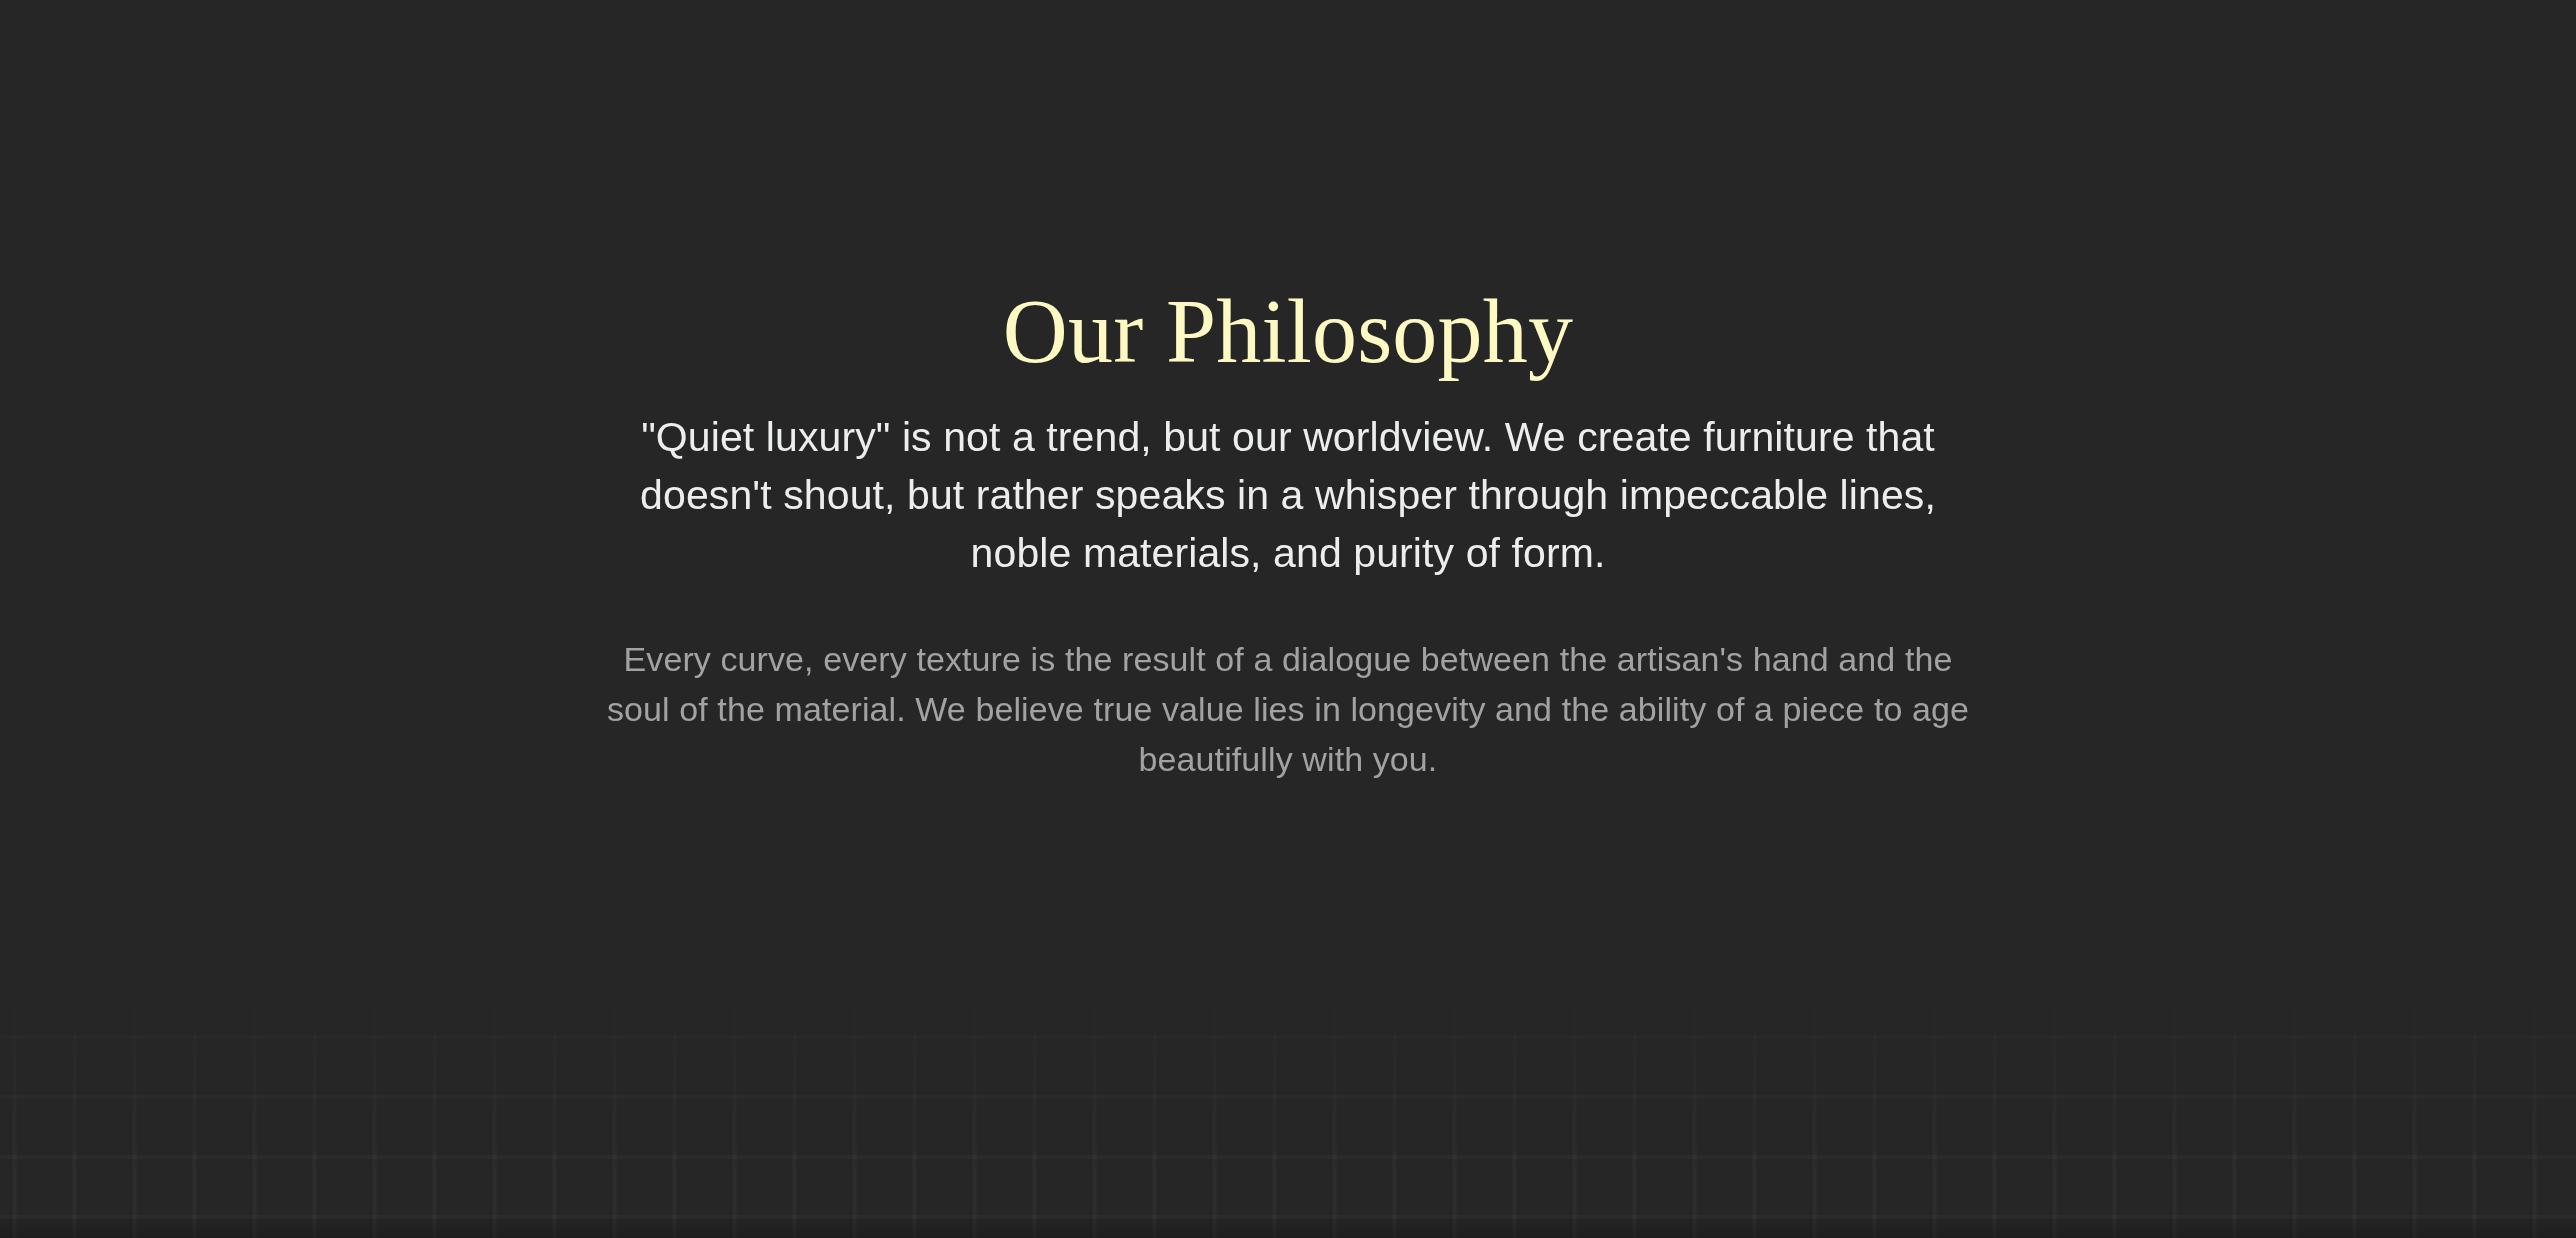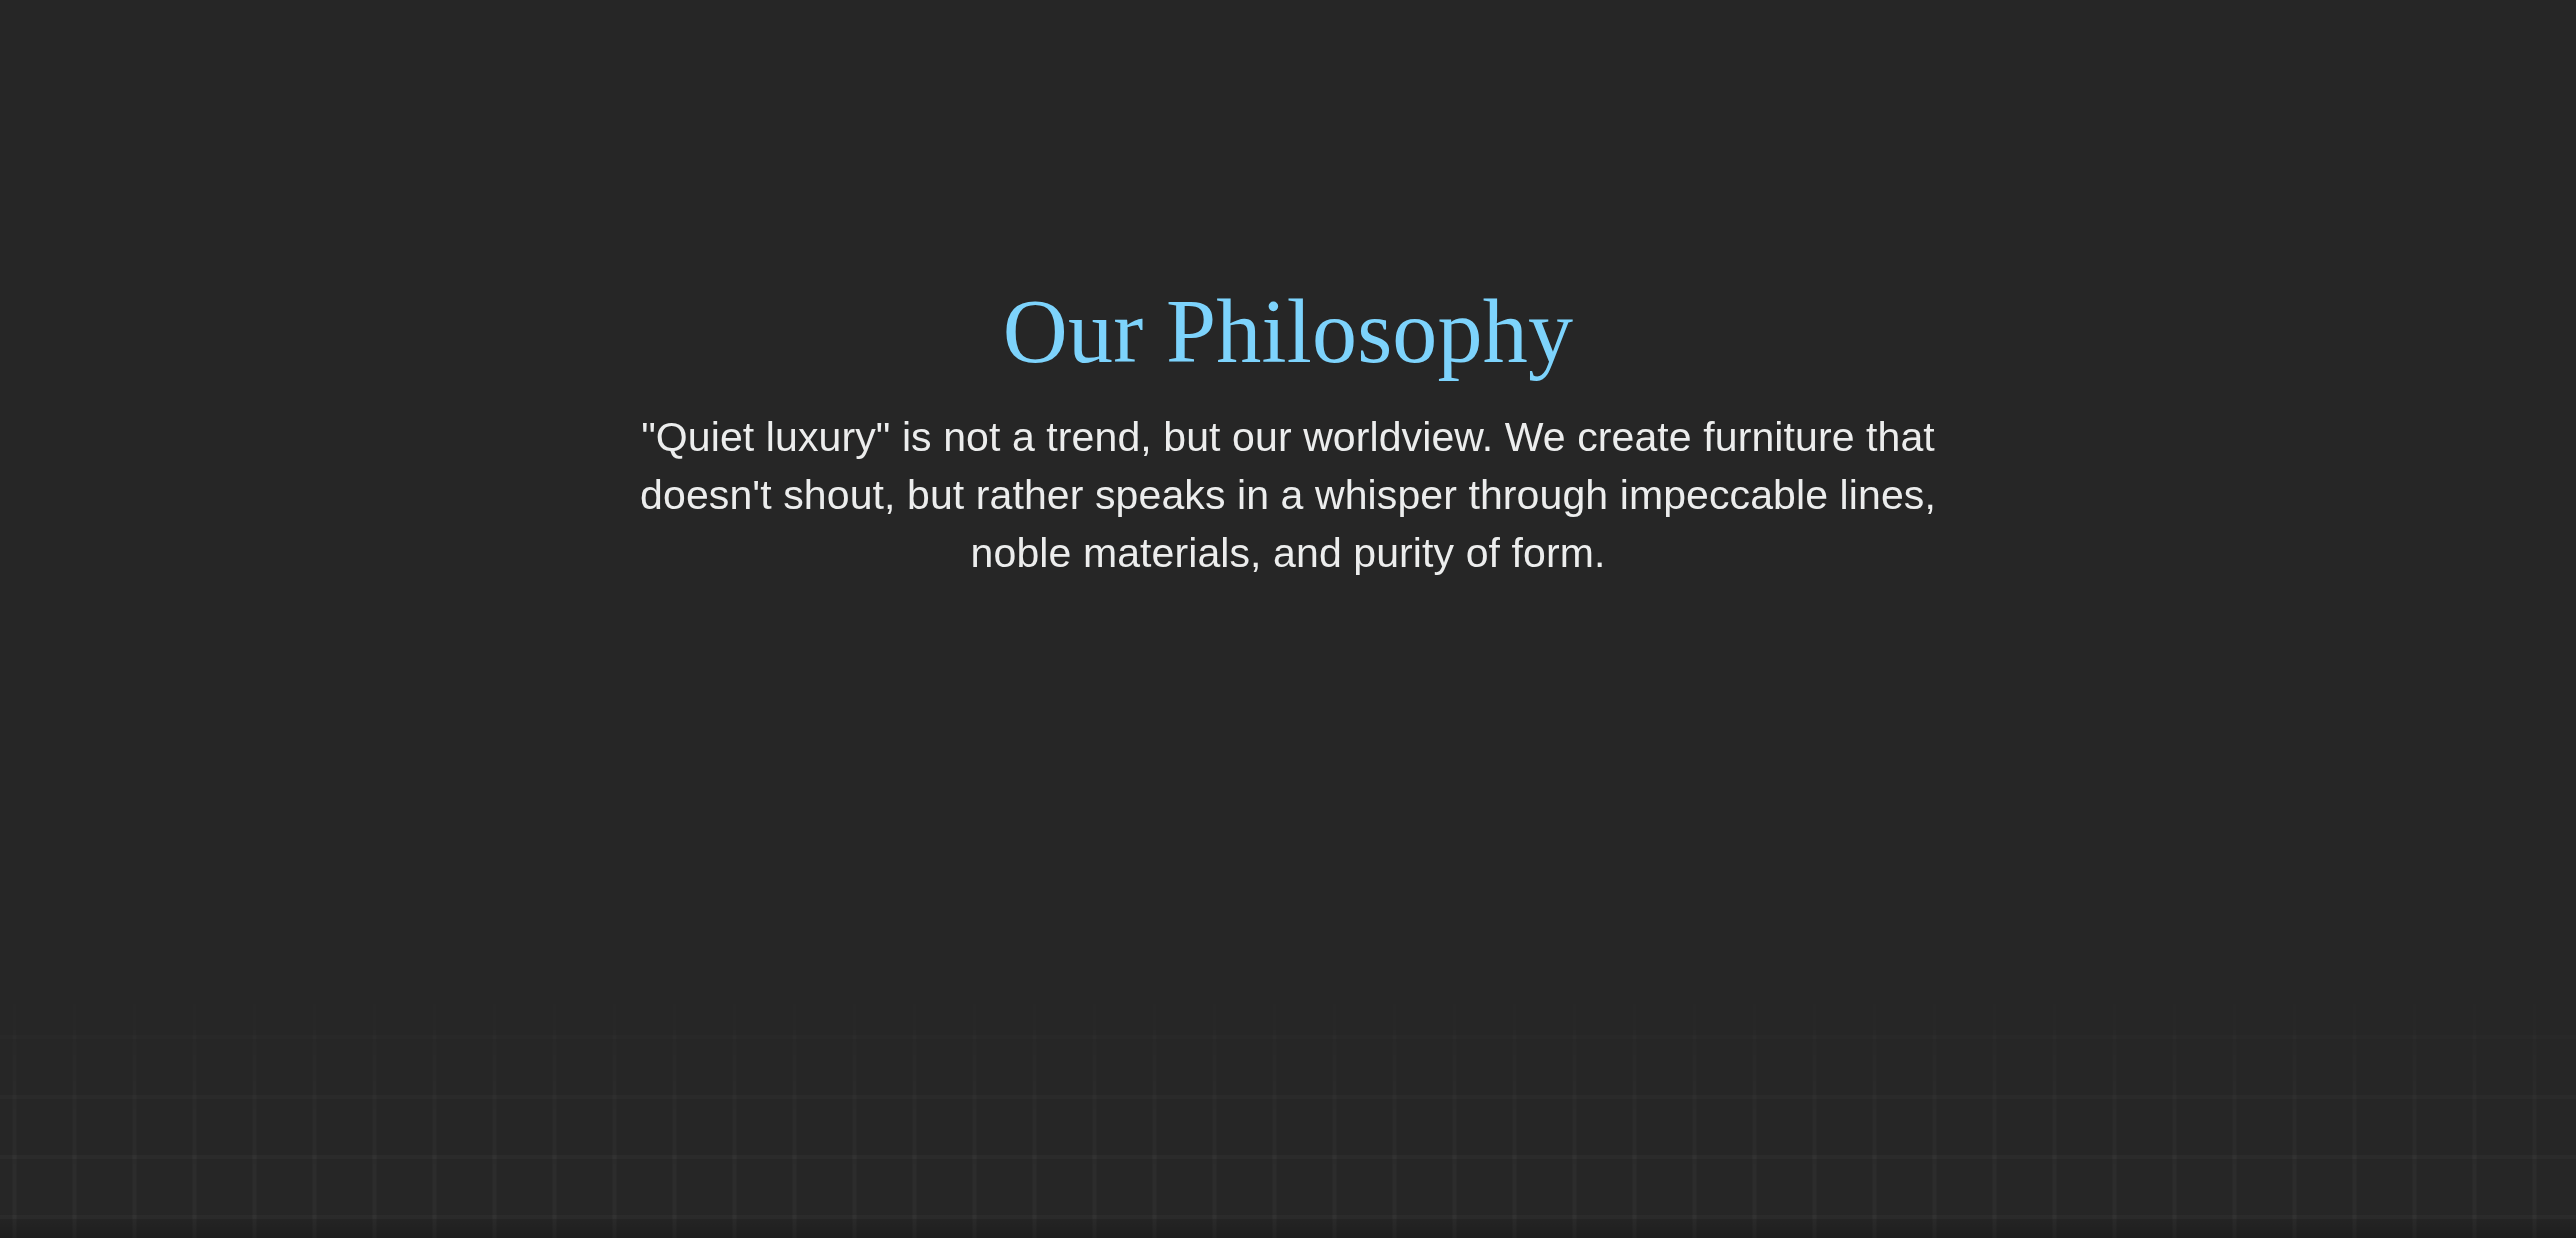--- a/index.html
+++ b/index.html
@@ -77,21 +77,21 @@
     text-align: center;
     padding-top: 285px;
   }
 
   #philosophy-heading {
     font-family: "Liberation Serif", "DejaVu Serif", serif;
     font-size: 90px;
     line-height: 1.04;
     font-weight: 400;
     letter-spacing: 0.2px;
-    color: #7dd3fc;
+    color: #fef9c3;
   }
 
   #philosophy-lead {
     margin-top: 29.5px;
     max-width: 1307px;
     font-size: 41px;
     line-height: 58px;
     font-weight: 400;
     letter-spacing: 0.1px;
     color: #eceded;
@@ -115,16 +115,17 @@
   <div id="pattern-overlay"></div>
 
   <div id="bottom-shade"></div>
 
   <div id="philosophy-content">
 
     <h1 id="philosophy-heading">Our Philosophy</h1>
 
     <p id="philosophy-lead">"Quiet luxury" is not a trend, but our worldview. We create furniture that doesn't shout, but rather speaks in a whisper through impeccable lines, noble materials, and purity of form.</p>
 
+    <p id="philosophy-support">Every curve, every texture is the result of a dialogue between the artisan's hand and the soul of the material. We believe true value lies in longevity and the ability of a piece to age beautifully with you.</p>
 
   </div>
 </div>
 
 
 </body></html>

